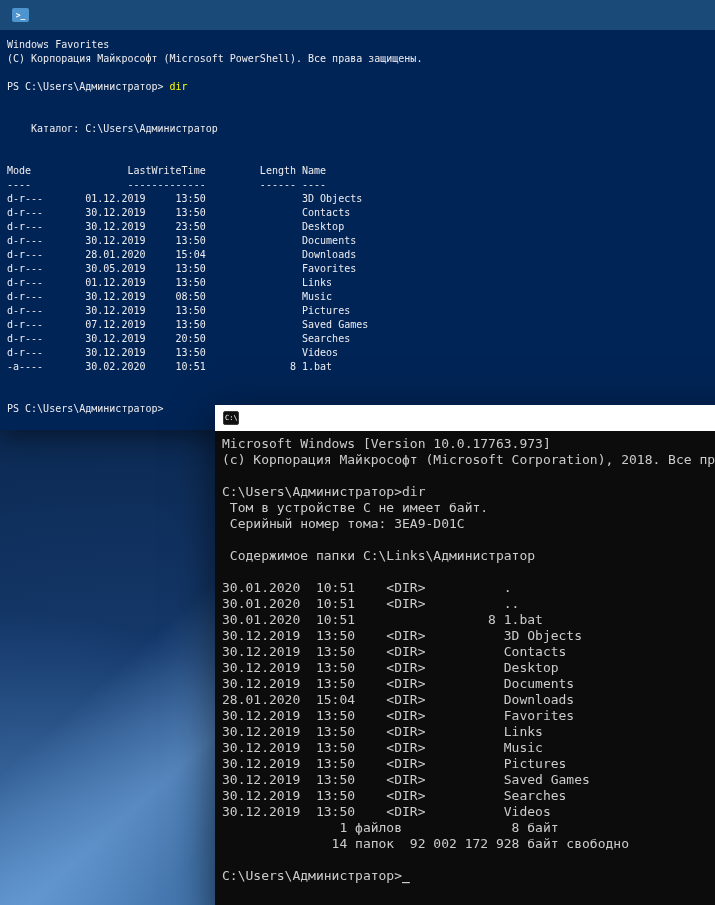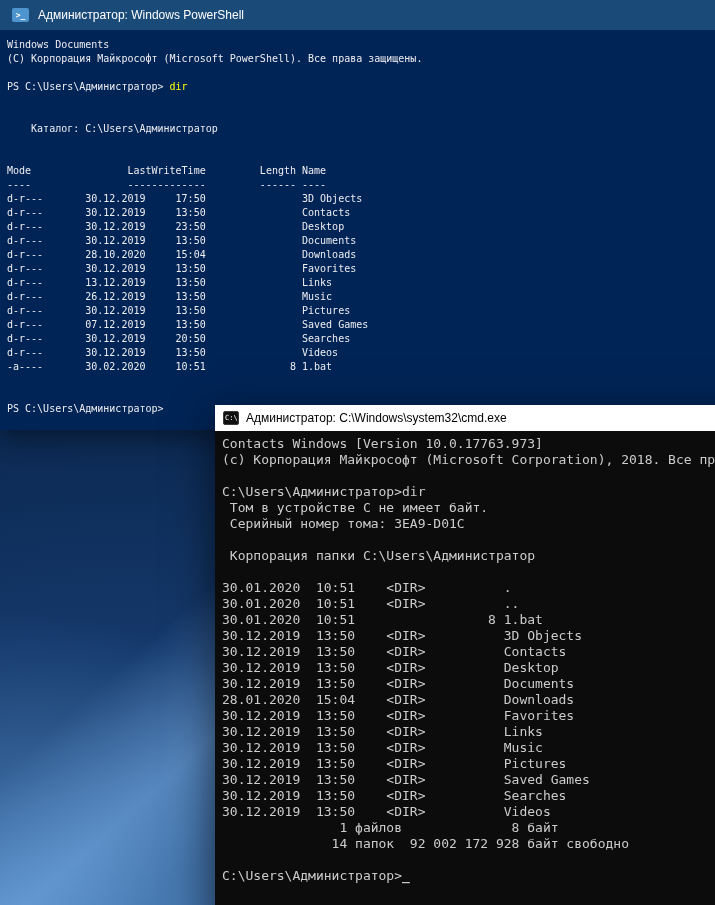--- a/index.html
+++ b/index.html
@@ -60,67 +60,65 @@
 </head>
 <body>
 
 <div class="screen">
 
   <div class="desktop"></div>
 
   <section class="window ps-window">
     <header class="ps-titlebar">
       <span class="ps-icon">&gt;_</span>
-      <span class="ps-title">Администратор: Windows PowerShell</span>
     </header>
     <div class="console ps-console">
-        <div class="cline"><span>Windows Documents</span></div>
+        <div class="cline"><span>Windows Favorites</span></div>
         <div class="cline"><span>(C) Корпорация Майкрософт (Microsoft PowerShell). Все права защищены.</span></div>
         <div class="cline"> </div>
         <div class="cline"><span>PS C:\Users\Администратор&gt; </span><span class="seg-command">dir</span></div>
         <div class="cline"> </div>
         <div class="cline"> </div>
         <div class="cline"><span>    Каталог: C:\Users\Администратор</span></div>
         <div class="cline"> </div>
         <div class="cline"> </div>
         <div class="cline"><span>Mode                LastWriteTime         Length Name</span></div>
         <div class="cline"><span>----                -------------         ------ ----</span></div>
-        <div class="cline"><span>d-r---       30.12.2019     17:50                3D Objects</span></div>
+        <div class="cline"><span>d-r---       01.12.2019     13:50                3D Objects</span></div>
         <div class="cline"><span>d-r---       30.12.2019     13:50                Contacts</span></div>
         <div class="cline"><span>d-r---       30.12.2019     23:50                Desktop</span></div>
         <div class="cline"><span>d-r---       30.12.2019     13:50                Documents</span></div>
-        <div class="cline"><span>d-r---       28.10.2020     15:04                Downloads</span></div>
-        <div class="cline"><span>d-r---       30.12.2019     13:50                Favorites</span></div>
-        <div class="cline"><span>d-r---       13.12.2019     13:50                Links</span></div>
-        <div class="cline"><span>d-r---       26.12.2019     13:50                Music</span></div>
+        <div class="cline"><span>d-r---       28.01.2020     15:04                Downloads</span></div>
+        <div class="cline"><span>d-r---       30.05.2019     13:50                Favorites</span></div>
+        <div class="cline"><span>d-r---       01.12.2019     13:50                Links</span></div>
+        <div class="cline"><span>d-r---       30.12.2019     08:50                Music</span></div>
         <div class="cline"><span>d-r---       30.12.2019     13:50                Pictures</span></div>
         <div class="cline"><span>d-r---       07.12.2019     13:50                Saved Games</span></div>
         <div class="cline"><span>d-r---       30.12.2019     20:50                Searches</span></div>
         <div class="cline"><span>d-r---       30.12.2019     13:50                Videos</span></div>
         <div class="cline"><span>-a----       30.02.2020     10:51              8 1.bat</span></div>
         <div class="cline"> </div>
         <div class="cline"> </div>
         <div class="cline"><span>PS C:\Users\Администратор&gt; </span></div>
       </div>
   </section>
 
   <section class="window cmd-window">
     <header class="cmd-titlebar">
       <span class="cmd-icon">C:\</span>
-      <span class="cmd-title">Администратор: C:\Windows\system32\cmd.exe</span>
     </header>
     <div class="console cmd-console">
-        <div class="cline"><span>Contacts Windows [Version 10.0.17763.973]</span></div>
+        <div class="cline"><span>Microsoft Windows [Version 10.0.17763.973]</span></div>
         <div class="cline"><span>(с) Корпорация Майкрософт (Microsoft Corporation), 2018. Все права защищены.</span></div>
         <div class="cline"> </div>
         <div class="cline"><span>C:\Users\Администратор&gt;dir</span></div>
         <div class="cline"><span> Том в устройстве C не имеет байт.</span></div>
         <div class="cline"><span> Серийный номер тома: 3EA9-D01C</span></div>
         <div class="cline"> </div>
-        <div class="cline"><span> Корпорация папки C:\Users\Администратор</span></div>
+        <div class="cline"><span> Содержимое папки C:\Links\Администратор</span></div>
         <div class="cline"> </div>
         <div class="cline"><span>30.01.2020  10:51    &lt;DIR&gt;          .</span></div>
         <div class="cline"><span>30.01.2020  10:51    &lt;DIR&gt;          ..</span></div>
         <div class="cline"><span>30.01.2020  10:51                 8 1.bat</span></div>
         <div class="cline"><span>30.12.2019  13:50    &lt;DIR&gt;          3D Objects</span></div>
         <div class="cline"><span>30.12.2019  13:50    &lt;DIR&gt;          Contacts</span></div>
         <div class="cline"><span>30.12.2019  13:50    &lt;DIR&gt;          Desktop</span></div>
         <div class="cline"><span>30.12.2019  13:50    &lt;DIR&gt;          Documents</span></div>
         <div class="cline"><span>28.01.2020  15:04    &lt;DIR&gt;          Downloads</span></div>
         <div class="cline"><span>30.12.2019  13:50    &lt;DIR&gt;          Favorites</span></div>

